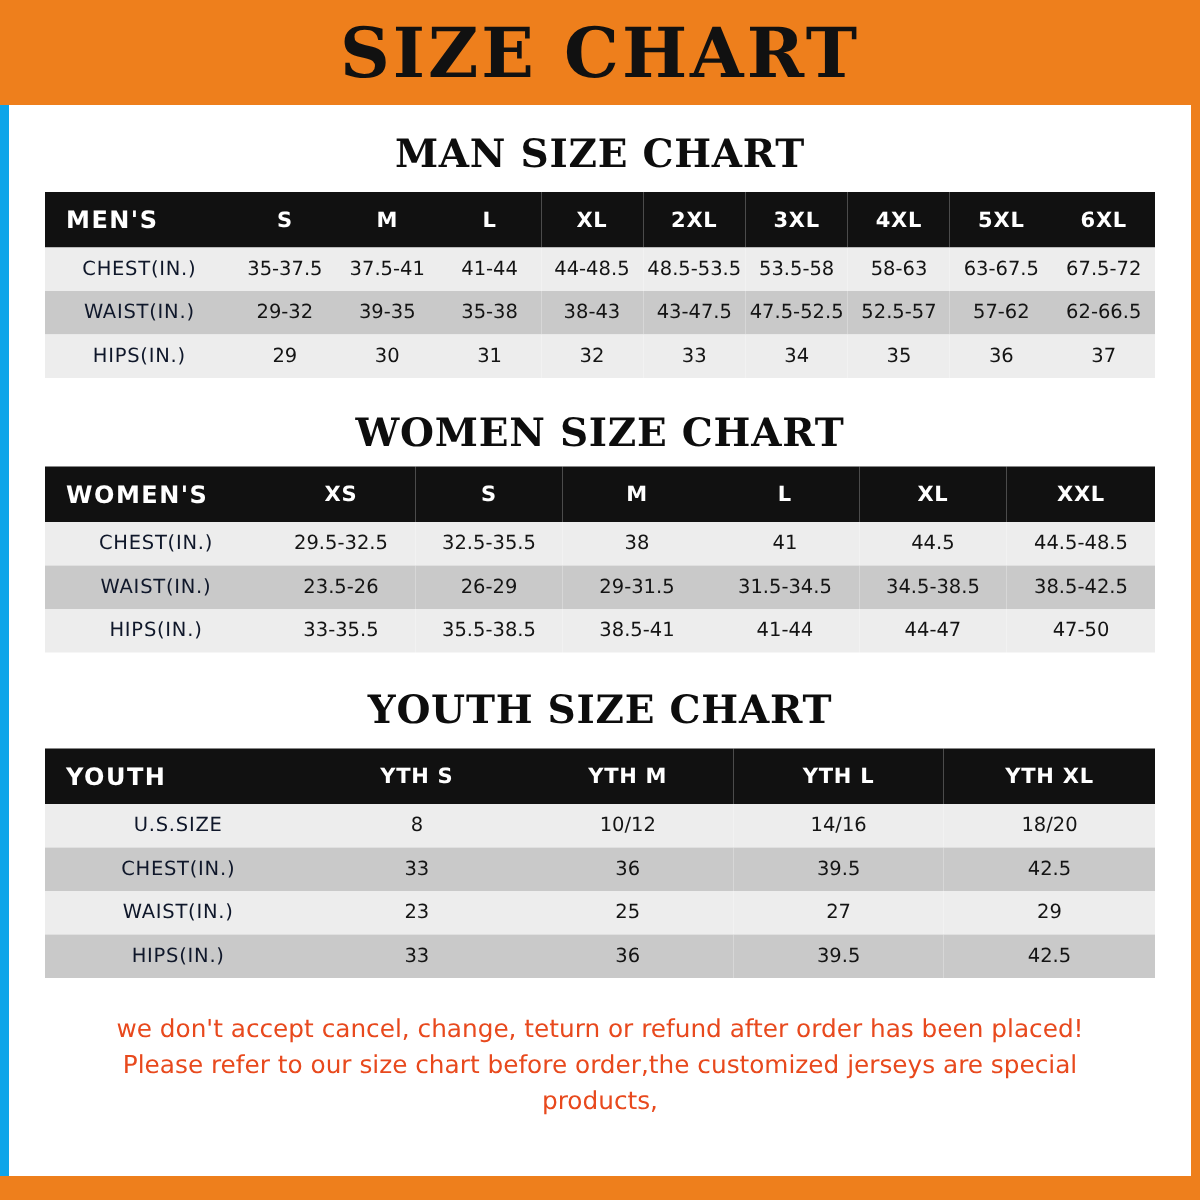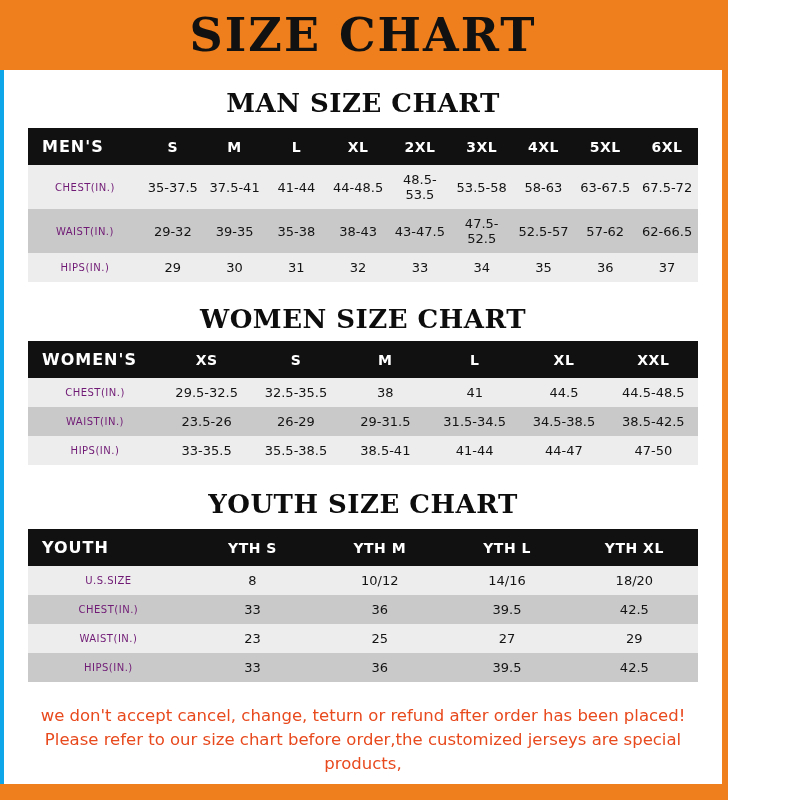--- a/index.html
+++ b/index.html
@@ -8,24 +8,24 @@
   }
   body {
     width: 800px;
     height: 800px;
     background: #ffffff;
     font-family: "DejaVu Sans", "Liberation Sans", sans-serif;
     overflow: hidden;
   }
   .page {
     position: relative;
-    width: 728px;
+    width: 800px;
     height: 800px;
     background: #ffffff;
-    border-left: 4px solid #0ea5e9;
+    border-left: 6px solid #0ea5e9;
     border-right: 6px solid #ee7f1c;
     box-sizing: border-box;
   }
   .banner {
     height: 70px;
     background: #ee7f1c;
     display: flex;
     align-items: center;
     justify-content: center;
     margin: 0 -6px;
@@ -80,23 +80,23 @@
     letter-spacing: 1px;
   }
   
   table.size tbody td {
     padding: 7px 2px;
     font-size: 13px;
     color: #141414;
   }
   table.size tbody td.rowlabel {
     text-align: center;
-    font-size: 10px;
+    font-size: 13px;
     letter-spacing: 0.5px;
-    color: #701a75;
+    color: #0f172a;
   }
   table.size tbody tr.odd { background: #ededed; }
   table.size tbody tr.even { background: #c9c9c9; }
 
   
   .men col.c0 { width: 17%; }
   .women col.c0 { width: 20%; }
   .youth col.c0 { width: 24%; }
 
   .footnote {

